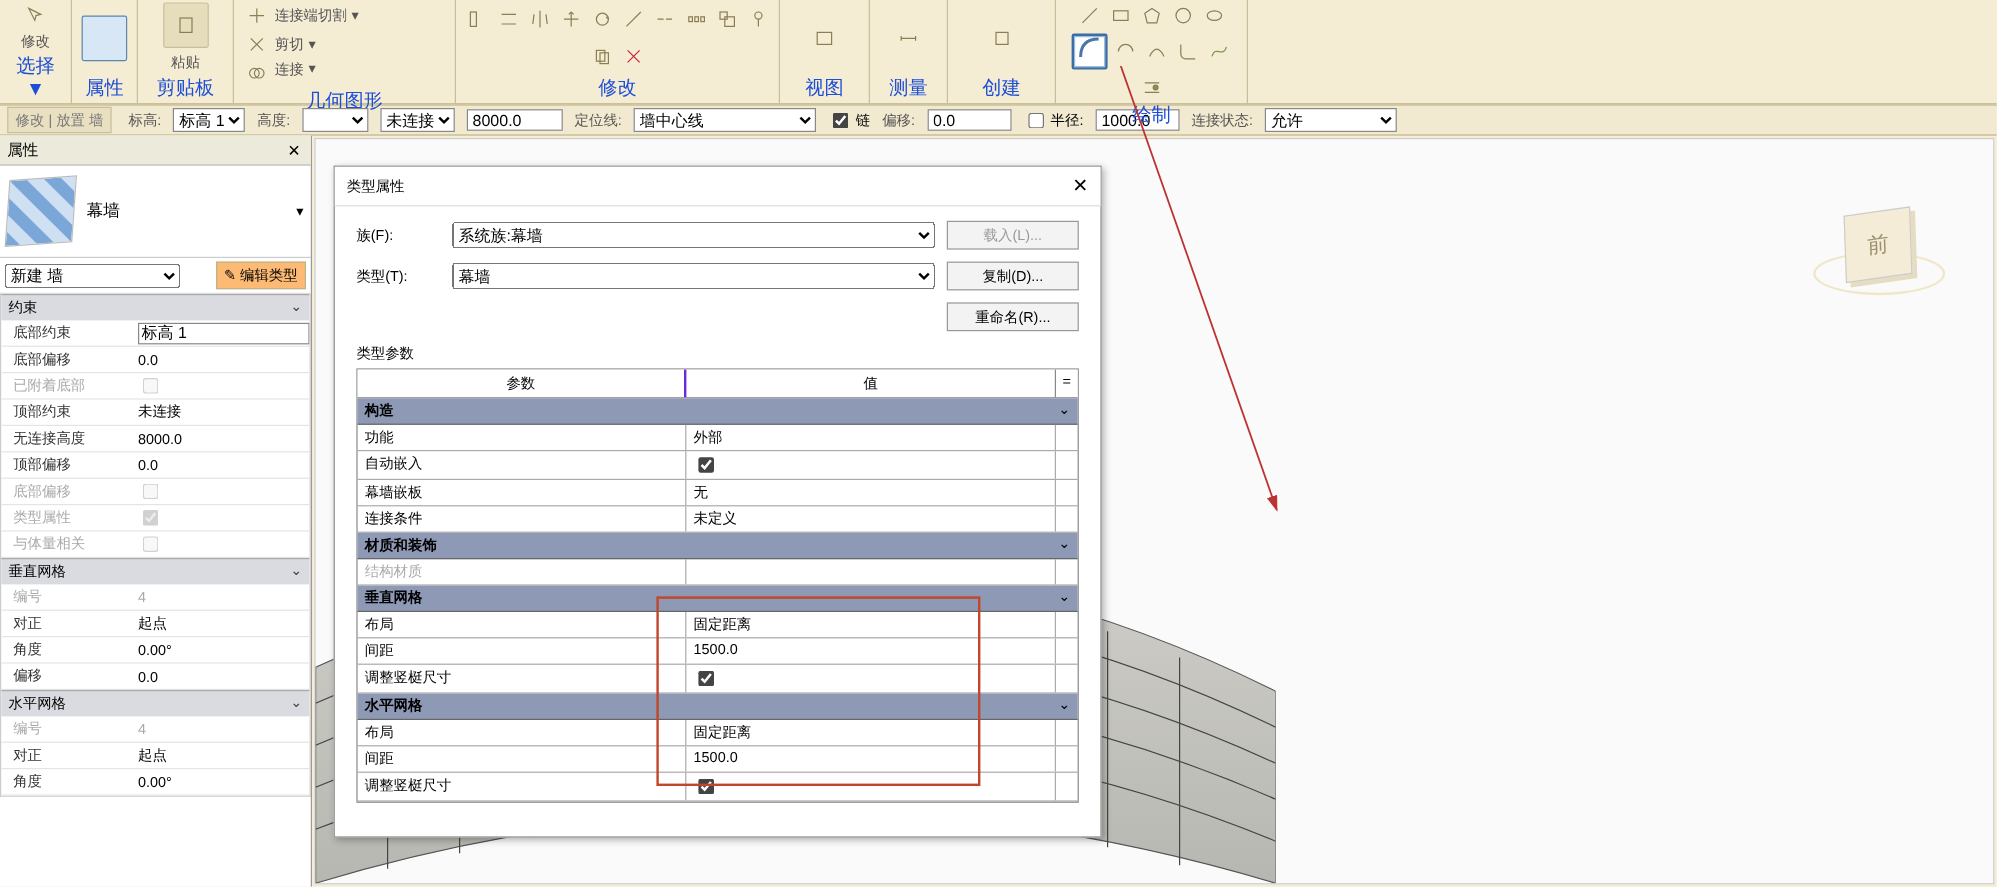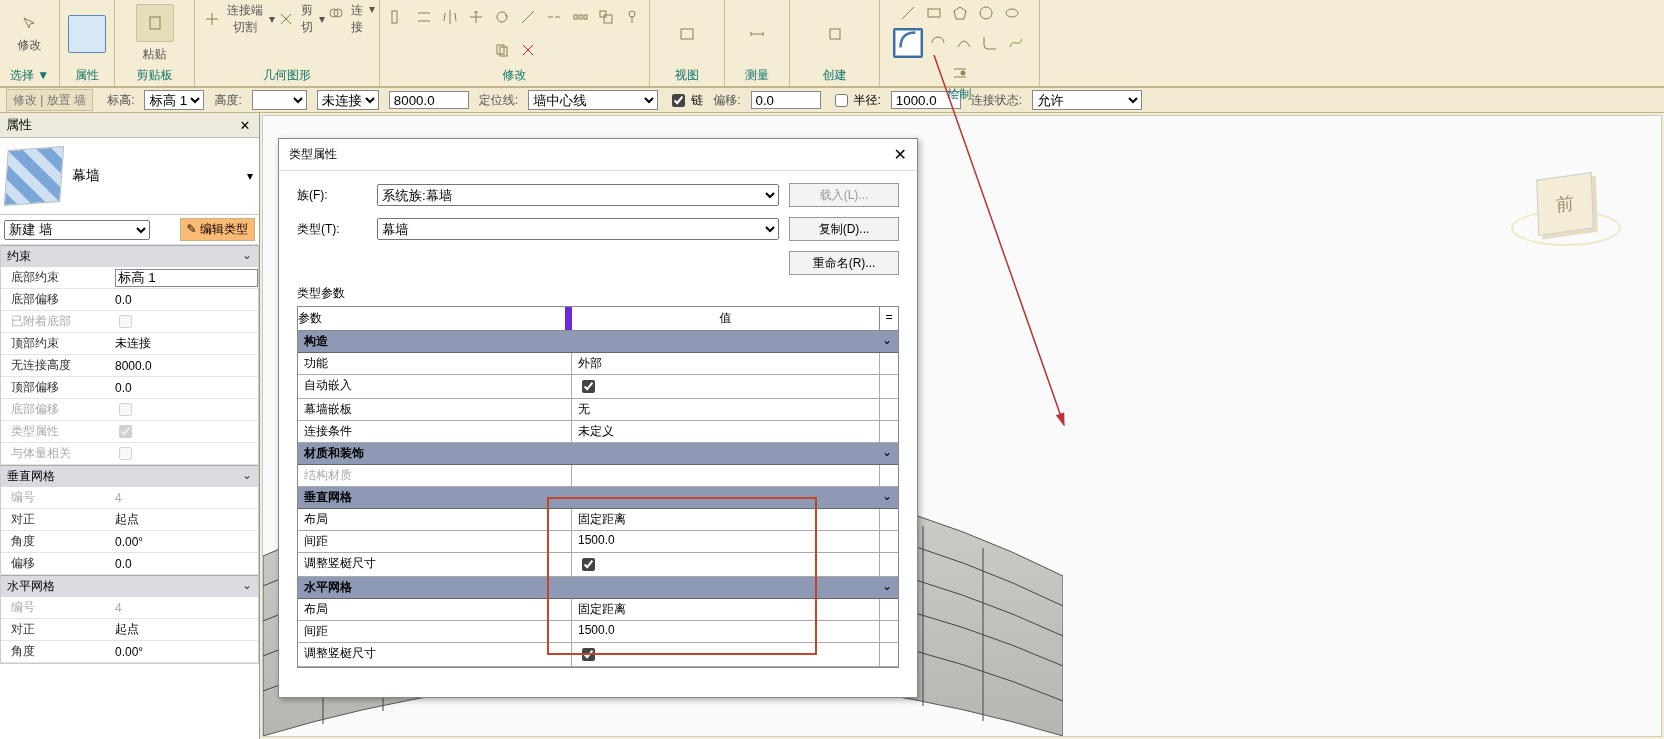--- a/index.html
+++ b/index.html
@@ -2,21 +2,21 @@
 <html><head>
 <meta charset="utf-8">
 <style>
   * { box-sizing: border-box; font-family: "Microsoft YaHei", Arial, sans-serif; }
   body { margin:0; padding:0; width:1664px; height:739px; background:#f5edd3; font-size:12px; color:#000; overflow:hidden; position:relative; }
 
   
   .ribbon { display:flex; height:87px; background:#f4ecd3; border-bottom:1px solid #c0b58c; }
   .rib-group { display:flex; flex-direction:column; justify-content:space-between; border-right:1px solid #c8bf9a; padding:2px 4px; text-align:center; }
   .rib-group .icons { display:flex; align-items:center; justify-content:center; flex:1; gap:4px; }
-  .rib-group .label { font-size:12px; color:#0f766e; padding-top:2px; }
+  .rib-group .label { font-size:16px; color:#1d4ed8; padding-top:2px; }
   .ico { width:24px; height:24px; background:#e6ddbd; border:1px solid #c8bf9a; border-radius:2px; display:flex; align-items:center; justify-content:center; }
   .ico-lg { width:38px; height:38px; }
   .ico svg { width:16px; height:16px; }
   .txtbtn { font-size:12px; color:#555; }
   .sel-tool { width:30px; height:30px; background:#fff; border:2px solid #3b6ea5; box-shadow:0 0 0 1px #9abedc inset; border-radius:2px; }
 
   
   .mini-ico { width:20px; height:20px; background:transparent; display:flex; align-items:center; justify-content:center; margin:1px; }
   .mini-ico svg { width:16px; height:16px; stroke:#8a7e54; }
 
@@ -59,21 +59,21 @@
   .dlg-close { font-size:16px; cursor:default;}
   .dlg-body { padding:12px 18px; flex:1; overflow:auto;}
   .dlg-row { display:flex; align-items:center; margin-bottom:10px; gap:10px;}
   .dlg-row .rl { width:70px; }
   .dlg-row select { flex:1; height:22px;}
   .dlg-btn { width:110px; height:24px; border:1px solid #999; background:#f3f3f3; text-align:center; line-height:22px;}
   .dlg-btn.dis { color:#999; }
   .param-head { margin-top:6px; margin-bottom:4px;font-family:Liberation Serif, serif;}
   .param-table { border:1px solid #888; }
   .pt-head { display:flex; background:#fff; border-bottom:1px solid #888;}
-  .pt-head .c1 { width:274px; border-right:7px solid #6d28d9; padding:3px 0;}
+  .pt-head .c1 { width:274px; text-align:center; border-right:2px solid #6d28d9; padding:3px 0;}
   .pt-head .c2 { flex:1; text-align:center; border-right:1px solid #888; padding:3px 0;}
   .pt-head .c3 { width:18px; text-align:center; padding:3px 0;}
   .pt-section { background:#8e99b5; color:#000; padding:2px 6px; display:flex; justify-content:space-between; border-bottom:1px solid #666; font-weight:bold;}
   .pt-section .chev { font-weight:normal;}
   .pt-row { display:flex; border-bottom:1px solid #aaa; }
   .pt-row .c1 { width:274px; padding:2px 6px; border-right:1px solid #aaa;}
   .pt-row .c2 { flex:1; padding:2px 6px; border-right:1px solid #aaa;}
   .pt-row .c3 { width:18px; }
   .pt-row.dis { color:#aaa;}
   .highlight-box { position:absolute; border:2px solid #c1462b; pointer-events:none;}
@@ -119,21 +119,21 @@
           <svg viewBox="0 0 16 16">
             <rect x="3" y="2" width="10" height="12" fill="none" stroke="#8a7e54"></rect>
           </svg>
         </div>
       <span class="txtbtn">粘贴</span>
     </div>
     <div class="label">剪贴板</div>
   </div>
 
   <div class="rib-group" style="width:185px">
-    <div class="icons" style="align-items:flex-start; gap:2px; padding-left:4px;">
+    <div class="icons" style="flex-direction:column; align-items:flex-start; gap:2px; padding-left:4px;">
       <div style="display:flex;align-items:center;gap:4px">
           <div class="mini-ico">
             <svg viewBox="0 0 16 16">
               <path d="M2 8h12M8 2v12" stroke="#8a7e54"></path>
             </svg>
           </div>
           <span class="txtbtn">连接端切割</span>
           <span class="txtbtn">▾</span>
         </div>
       <div style="display:flex;align-items:center;gap:4px">
@@ -329,21 +329,21 @@
 
 <div class="options-bar">
   <span class="opt-section">修改 | 放置 墙</span>
   <span class="lbl">标高:</span>
   <select><option>标高 1</option></select>
   <span class="lbl">高度:</span>
   <select style="width:55px"><option></option></select>
   <select><option>未连接</option></select>
   <input type="text" style="width: 80px;" value="8000.0">
   <span class="lbl">定位线:</span>
-  <select style="width:130px"><option>墙中心线</option></select>
+  <select style="width:152px"><option>墙中心线</option></select>
   <label style="display:flex;align-items:center;gap:3px">
       <input type="checkbox" checked="" style="">
       <span>链</span>
     </label>
   <span class="lbl">偏移:</span>
   <input type="text" style="width: 70px;" value="0.0">
   <label style="display:flex;align-items:center;gap:3px">
       <input type="checkbox" style="">
       <span>半径:</span>
     </label>

